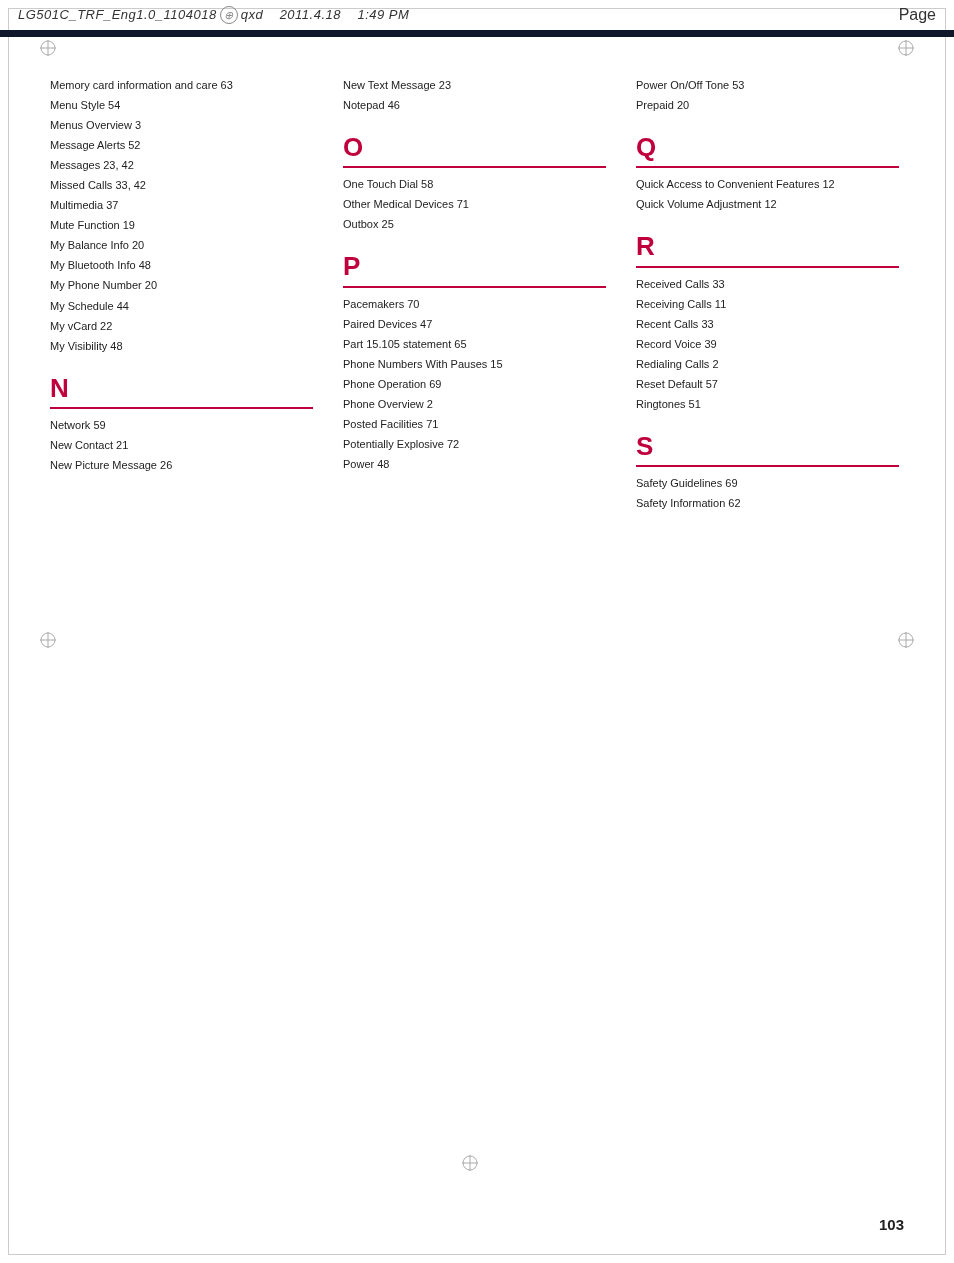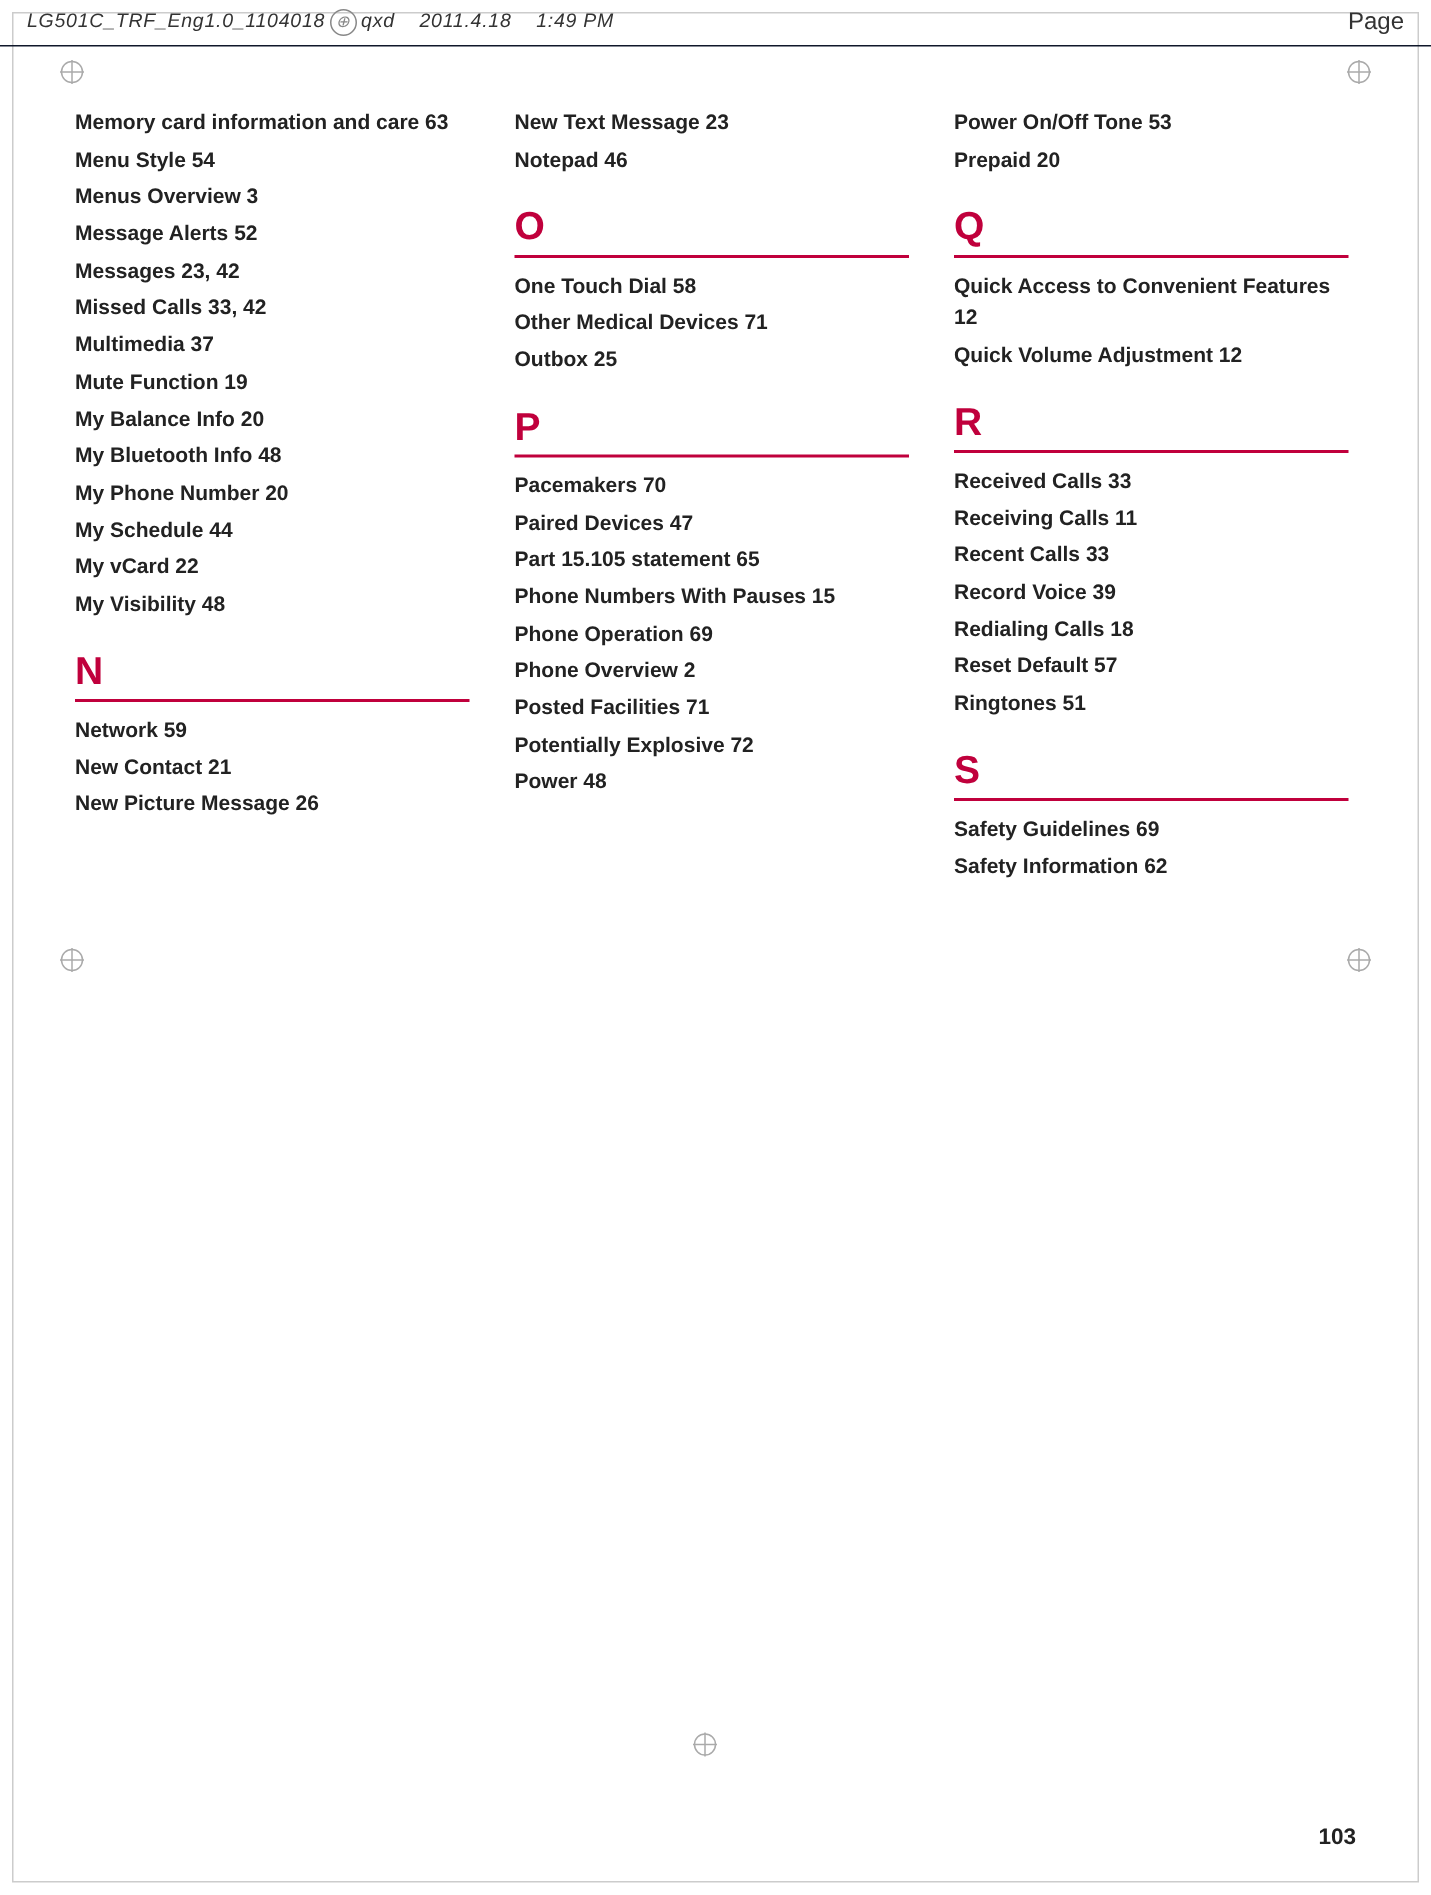--- a/index.html
+++ b/index.html
@@ -20,21 +20,21 @@
       border: 1px solid #ccc;
       pointer-events: none;
     }
 
     
     .header {
       display: flex;
       align-items: center;
       justify-content: space-between;
       padding: 6px 18px;
-      border-bottom: 1px solid #0f172a;
+      border-bottom: 7px solid #0f172a;
       font-size: 13px;
       color: #333;
       position: relative;
     }
     .header-left { font-style: italic; letter-spacing: 0.5px; }
     .header-right { font-size: 16px; }
 
     
     .reg-mark {
       display: inline-block;
@@ -61,22 +61,21 @@
       flex: 1;
       padding: 0 15px;
       min-width: 0;
     }
     .column:first-child { padding-left: 0; }
 
     
     .entry {
       margin-bottom: 3px;
       line-height: 1.55;
-      font-size: 14px;
-      font-weight: bold;
+      font-size: 11px;
     }
 
     
     .section-header {
       margin-top: 18px;
       margin-bottom: 0px;
     }
     .section-letter {
       font-size: 26px;
       font-weight: bold;
@@ -231,21 +230,21 @@
     <div class="entry">Quick Volume Adjustment 12</div>
 
     <div class="section-header">
       <span class="section-letter">R</span>
       <hr class="section-rule">
     </div>
     <div class="entry">Received Calls 33</div>
     <div class="entry">Receiving Calls 11</div>
     <div class="entry">Recent Calls 33</div>
     <div class="entry">Record Voice 39</div>
-    <div class="entry">Redialing Calls 18</div>
+    <div class="entry">Redialing Calls 2</div>
     <div class="entry">Reset Default 57</div>
     <div class="entry">Ringtones 51</div>
 
     <div class="section-header">
       <span class="section-letter">S</span>
       <hr class="section-rule">
     </div>
     <div class="entry">Safety Guidelines 69</div>
     <div class="entry">Safety Information 62</div>
   </div>

